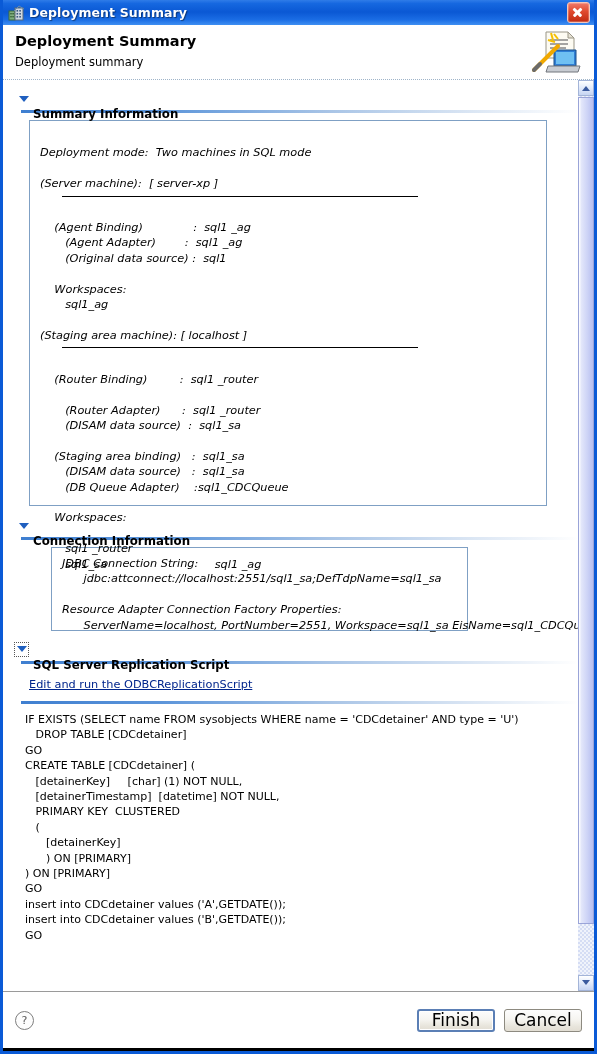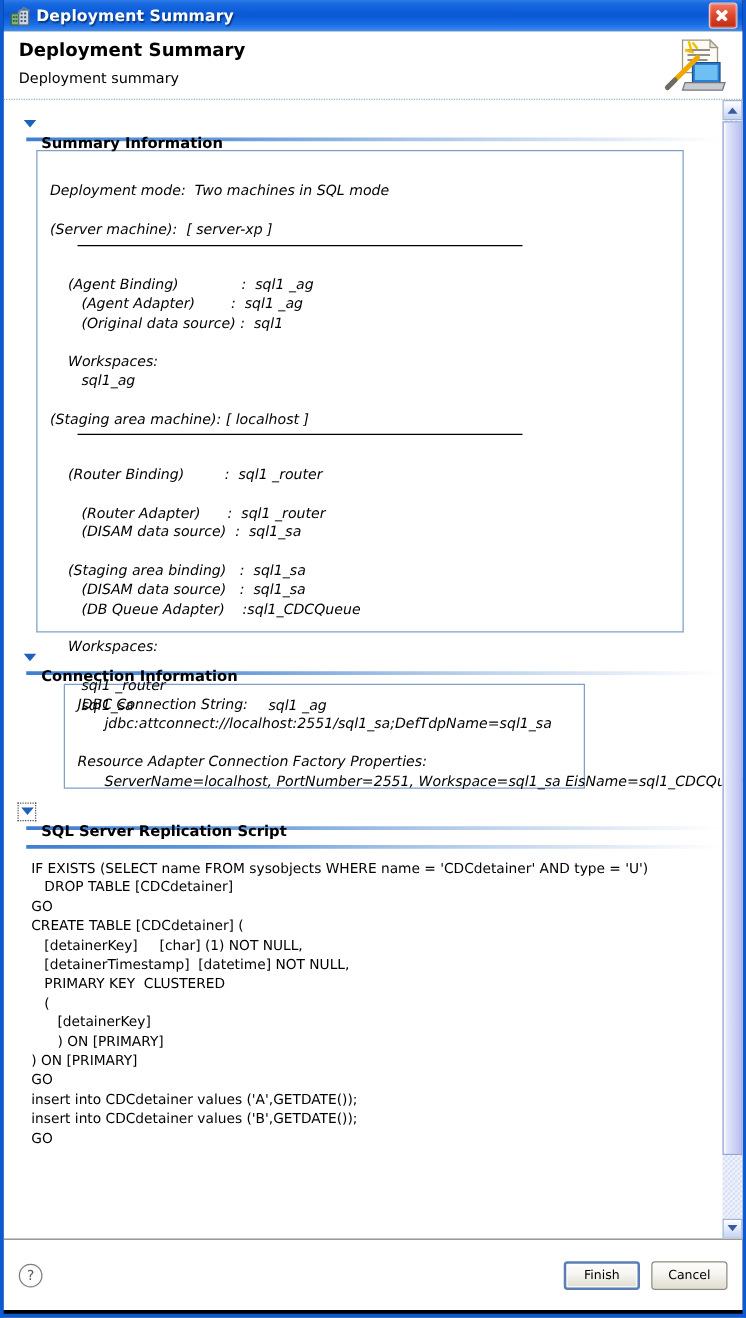--- a/index.html
+++ b/index.html
@@ -255,23 +255,23 @@
     border-radius: 50%;
     color: #5a5a5a;
     font-size: 11px;
     display: flex; align-items: center; justify-content: center;
     cursor: pointer;
     background: #fdfdfd;
     flex: 0 0 17px;
   }
   .footer-spacer { flex: 1 1 auto; }
   .btn {
-    width: 61px; height: 23px;
-    box-sizing: border-box;
-    font-size: 10px;
+    width: 78px; height: 23px;
+    box-sizing: border-box;
+    font-size: 17px;
     font-family: "DejaVu Sans", "Liberation Sans", sans-serif;
     color: #000;
     background: linear-gradient(to bottom, #fdfdfd 0%, #f6f5f1 44%, #e8e5dc 78%, #e2ded3 100%);
     border: 1px solid #8d8a80;
     border-radius: 3px;
     cursor: pointer;
     display: flex; align-items: center; justify-content: center;
     margin-left: 9px;
   }
   .btn.default {
@@ -386,20 +386,23 @@
 
       <div style="height:10px"></div>
       <div class="section-head">
         <span class="tri-box">
           <span class="tri down"></span>
         </span>
         <span class="label">SQL Server Replication Script</span>
       </div>
       <div class="sep"></div>
 
+      <div class="linkrow">
+        <span class="hlink">Edit and run the ODBCReplicationScript</span>
+      </div>
 
       <div style="height:9px"></div>
       <div class="sep"></div>
 
       <div class="script">IF EXISTS (SELECT name FROM sysobjects WHERE name = 'CDCdetainer' AND type = 'U')
    DROP TABLE [CDCdetainer]
 GO
 CREATE TABLE [CDCdetainer] (
    [detainerKey]     [char] (1) NOT NULL,
    [detainerTimestamp]  [datetime] NOT NULL,

